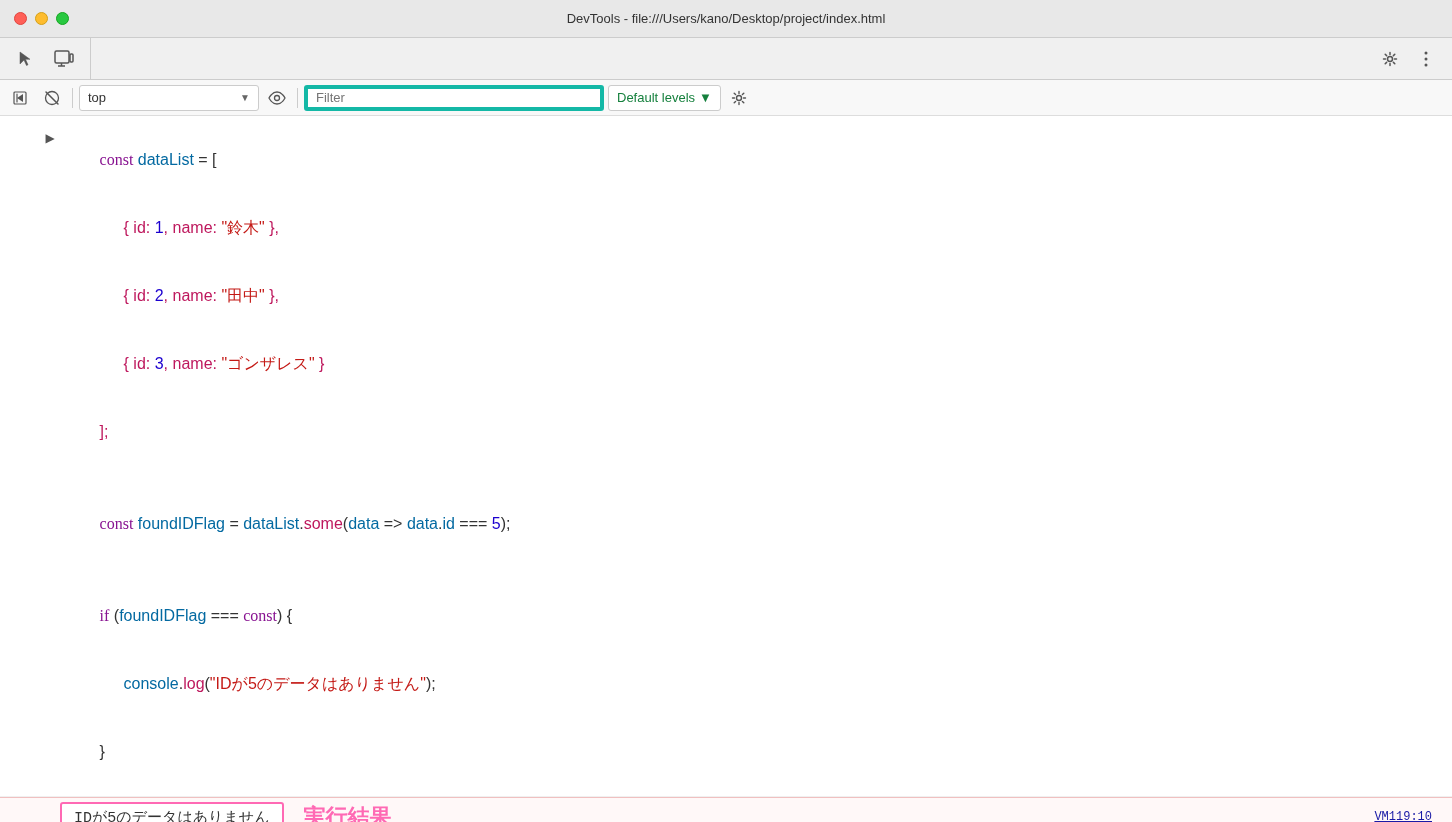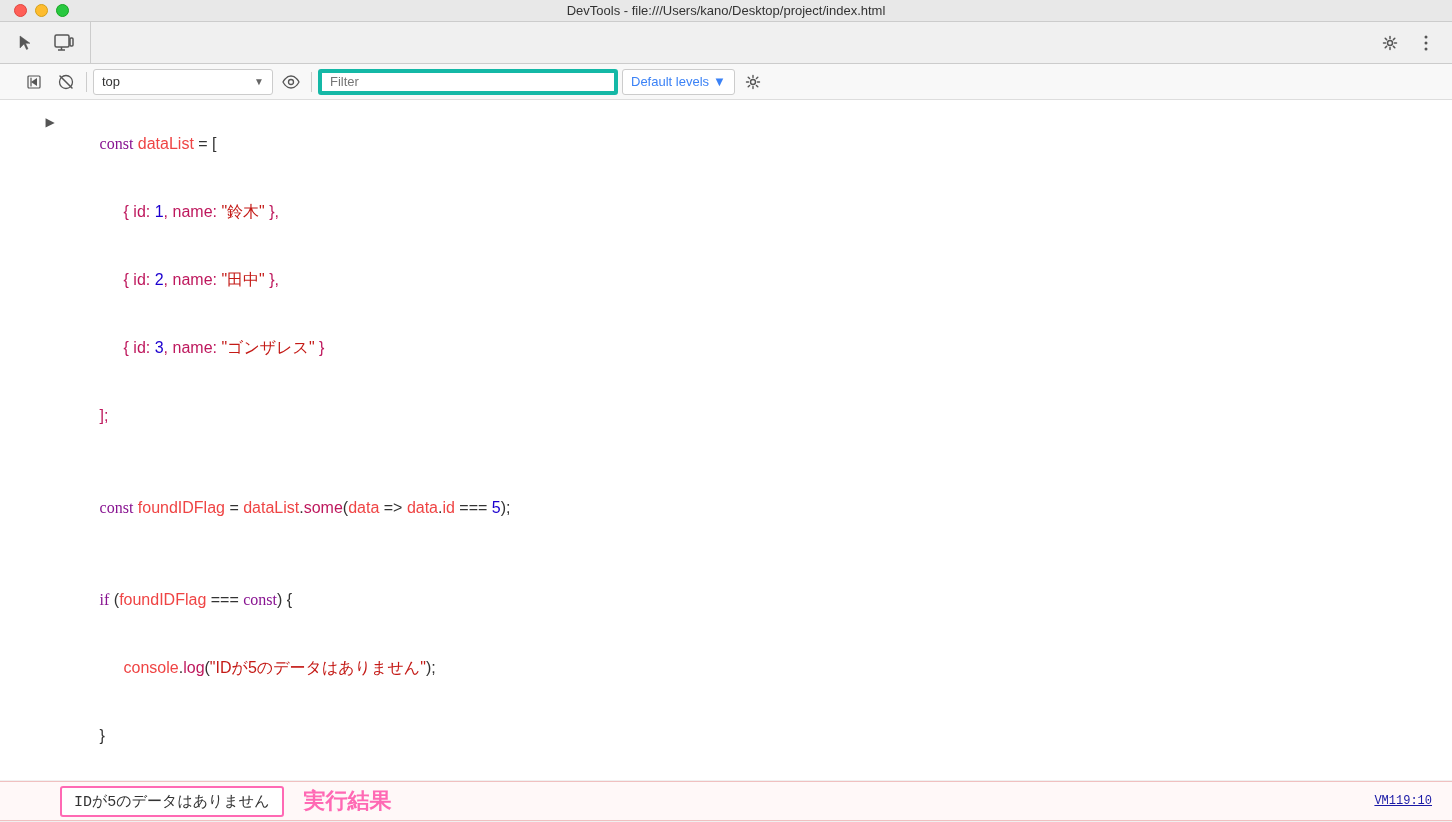--- a/index.html
+++ b/index.html
@@ -6,21 +6,21 @@
     body {
       width: 1452px;
       height: 822px;
       background: #f0f0f0;
       font-family: -apple-system, BlinkMacSystemFont, 'Helvetica Neue', Arial, sans-serif;
       overflow: hidden;
     }
 
     
     .titlebar {
-      height: 22px;
+      height: 38px;
       background: #e8e8e8;
       display: flex;
       align-items: center;
       justify-content: center;
       position: relative;
       border-bottom: 1px solid #ccc;
     }
     .titlebar-buttons {
       position: absolute;
       left: 14px;
@@ -107,21 +107,21 @@
       color: #555;
     }
 
     
     .console-toolbar {
       height: 36px;
       background: #f8f8f8;
       border-bottom: 1px solid #ddd;
       display: flex;
       align-items: center;
-      padding: 0 20px;
+      padding: 0 6px;
       gap: 4px;
     }
     .toolbar-btn {
       width: 28px;
       height: 28px;
       display: flex;
       align-items: center;
       justify-content: center;
       border-radius: 3px;
       cursor: pointer;
@@ -181,21 +181,21 @@
       display: flex;
       align-items: center;
       gap: 4px;
       padding: 0 8px;
       height: 26px;
       border: 1px solid #ccc;
       border-radius: 3px;
       background: white;
       cursor: pointer;
       font-size: 13px;
-      color: #3b82f6;
+      color: #15803d;
       white-space: nowrap;
     }
     .settings-btn {
       width: 28px;
       height: 28px;
       display: flex;
       align-items: center;
       justify-content: center;
       border-radius: 3px;
       cursor: pointer;
@@ -242,21 +242,21 @@
     }
     .code-content {
       flex: 1;
       padding-left: 4px;
       white-space: pre;
       line-height: 22px;
     }
 
     
     .kw { color: #881391; font-weight: normal; font-family: Liberation Serif, serif; } 
-    .var { color: #ef4444; margin-top: 16px; } 
+    .var { color: #0369a1; margin-top: 16px; } 
     .num { color: #1c00cf; } 
     .str { color: #c41a16; } 
     .fn { color: #be185d; } 
     .punct { color: #be185d; } 
     .plain { color: #333; }
 
     
     .log-output-line {
       display: flex;
       align-items: center;

